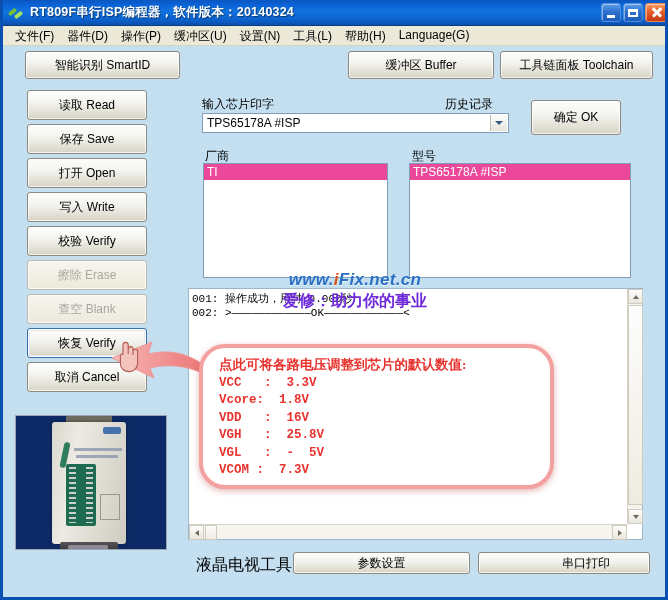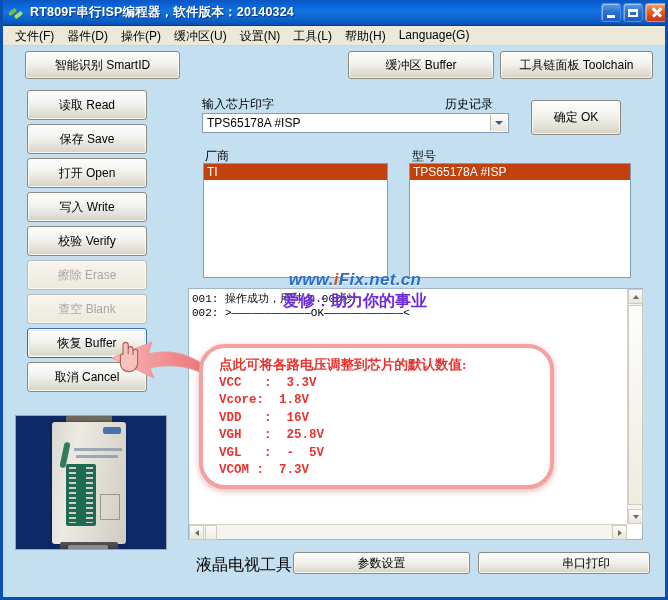--- a/index.html
+++ b/index.html
@@ -145,21 +145,21 @@
     background:linear-gradient(180deg,#fdfdfd,#e6e4da);
     border-left:1px solid #c3c0b4;
     display:flex; align-items:center; justify-content:center;
   }
   .caret { width:0; height:0; border-left:4px solid transparent; border-right:4px solid transparent; border-top:4px solid #3a5a82; }
 
   .listbox {
     position:absolute; background:#fff; border:1px solid #7f9db9; overflow:hidden;
   }
   .listbox .row { font-size:12px; padding:1px 3px; color:#000; }
-  .listbox .row.sel { background:#c2410c; color:#fff; }
+  .listbox .row.sel { background:#ec4899; color:#fff; }
 
   
   .logpanel {
     position:absolute; left:185px; top:288px; width:455px; height:252px;
     background:#fff; border:1px solid #9fb6c9;
   }
   .logtext {
     position:absolute; left:3px; top:3px; right:18px;
     font-family:"Liberation Mono", monospace; font-size:11px; color:#000;
     white-space:pre; line-height:14px;
@@ -300,21 +300,21 @@
   </div>
 
   <div class="side">
     <div class="xbtn">读取 Read</div>
     <div class="xbtn">保存 Save</div>
     <div class="xbtn">打开 Open</div>
     <div class="xbtn">写入 Write</div>
     <div class="xbtn">校验 Verify</div>
     <div class="xbtn disabled">擦除 Erase</div>
     <div class="xbtn disabled">查空 Blank</div>
-    <div class="xbtn focused">恢复 Buffer</div>
+    <div class="xbtn focused">恢复 Verify</div>
     <div class="xbtn">取消 Cancel</div>
   </div>
 
   <div class="photo">
     <div class="conn-top"></div>
     <div class="board">
       <div class="logo"></div>
       <div class="txt1"></div>
       <div class="txt2"></div>
       <div class="lever"></div>

